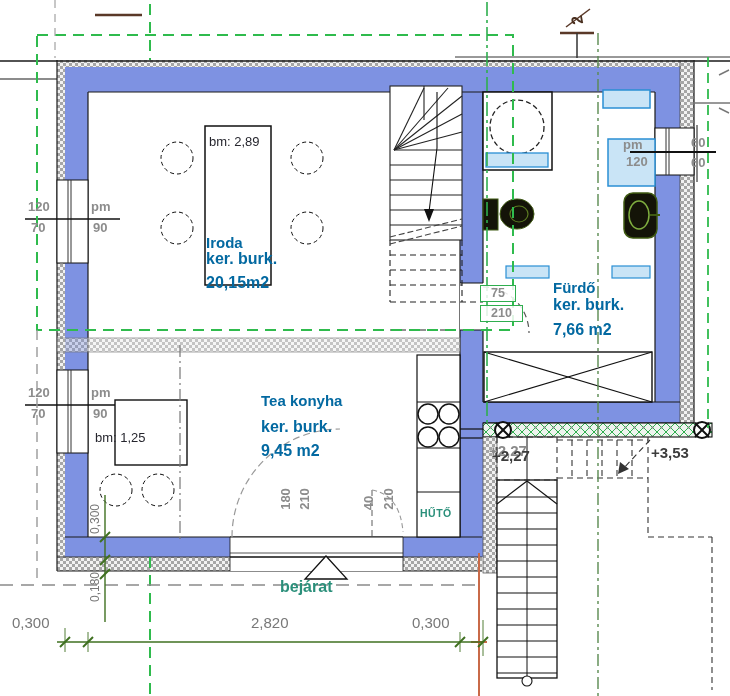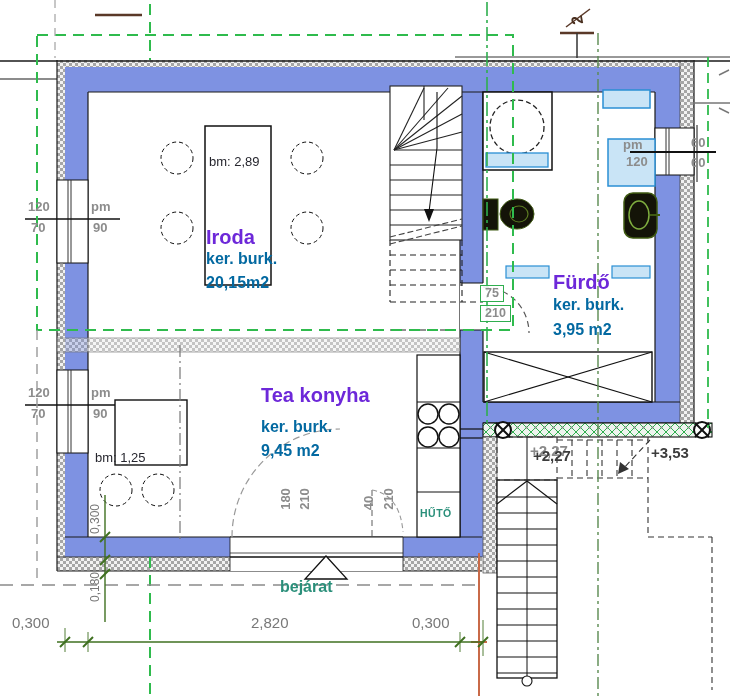--- a/index.html
+++ b/index.html
@@ -1,32 +1,32 @@
 <!DOCTYPE html>
 <html><head>
 <meta charset="utf-8">
 <style>
   html,body{margin:0;padding:0;background:#fff;}
   #plan{position:relative;width:730px;height:696px;background:#fff;overflow:hidden;
         font-family:"Liberation Sans",sans-serif;}
   #plan svg{position:absolute;left:0;top:0;}
   .lbl{position:absolute;white-space:nowrap;line-height:1.05;z-index:5;}
-  .room-name{font-size:20px;font-weight:700;color:#6d28d9;}
+  .room-name{font-size:15px;font-weight:700;color:#0369a1;margin-top:8px;}
   .room-sub{font-size:16px;font-weight:700;color:#0369a1;}
-  .bm{font-size:13px;font-weight:400;color:#26262e;margin-top:20px;}
+  .bm{font-size:13px;font-weight:400;color:#26262e;}
   .g13{font-size:13px;font-weight:700;color:#8c8c8c;}
   .dim{font-size:15px;font-weight:400;color:#787878;}
   .teal{font-size:16px;font-weight:700;color:#2a8f7a;text-align:right;}
   .huto{font-size:10.5px;font-weight:700;color:#2a8f7a;letter-spacing:.5px;}
   .rot{transform:translate(-50%,-50%) rotate(-90deg);transform-origin:center;}
   .rot12{font-size:12px;font-weight:400;color:#787878;transform:translate(-50%,-50%) rotate(-90deg);}
   .lvl{font-size:15px;font-weight:700;color:#3c3c3c;}
-  .dbl{text-shadow:-3px -5px 0 #8a8a8a;padding-left:41px;}
+  .dbl{text-shadow:-3px -5px 0 #8a8a8a;}
   .greenbox{display:inline-block;border:1.5px solid #2fae4e;background:rgba(255,255,255,.85);
-            padding:0 4px;font-size:12.5px;font-weight:700;color:#8c8c8c;line-height:15px;}
+            padding:0 10px;font-size:12.5px;font-weight:700;color:#8c8c8c;line-height:15px;}
   .secmark{font-size:16px;font-weight:700;color:#4a3020;transform:translate(-50%,-50%) rotate(-100deg);}
 </style>
 </head>
 <body>
 
 <div id="plan">
 <svg width="730" height="696" viewBox="0 0 730 696">
   <defs>
     <pattern id="hat" width="6" height="6" patternUnits="userSpaceOnUse">
       <rect width="6" height="6" fill="#f2f2f2"></rect>
@@ -279,21 +279,21 @@
 <div class="lbl room-sub" style="left:206px;top:251px">ker. burk.</div>
 <div class="lbl room-sub" style="left:206px;top:275px">20,15m2</div>
 
 <div class="lbl room-name" style="left:261px;top:385px">Tea konyha</div>
 <div class="lbl room-sub" style="left:261px;top:419px">ker. burk.</div>
 <div class="lbl room-sub" style="left:261px;top:443px">9,45 m2</div>
 <div class="lbl bm" style="left:95px;top:431px">bm: 1,25</div>
 
 <div class="lbl room-name" style="left:553px;top:272px">Fürdő</div>
 <div class="lbl room-sub" style="left:553px;top:297px">ker. burk.</div>
-<div class="lbl room-sub" style="left:553px;top:322px">3,95 m2</div>
+<div class="lbl room-sub" style="left:553px;top:322px">7,66 m2</div>
 
 <div class="lbl g13" style="left:28px;top:200px">120</div>
 <div class="lbl g13" style="left:31px;top:221px">70</div>
 <div class="lbl g13" style="left:91px;top:200px">pm</div>
 <div class="lbl g13" style="left:93px;top:221px">90</div>
 
 <div class="lbl g13" style="left:28px;top:386px">120</div>
 <div class="lbl g13" style="left:31px;top:407px">70</div>
 <div class="lbl g13" style="left:91px;top:386px">pm</div>
 <div class="lbl g13" style="left:93px;top:407px">90</div>

